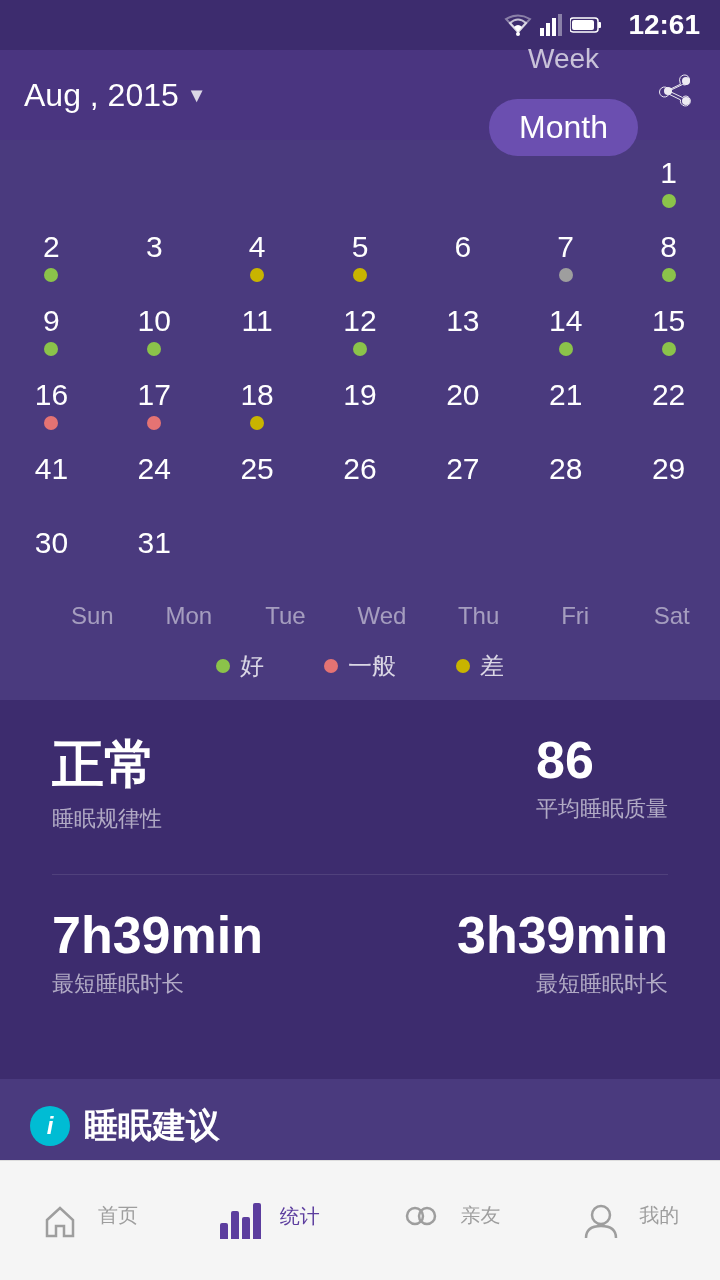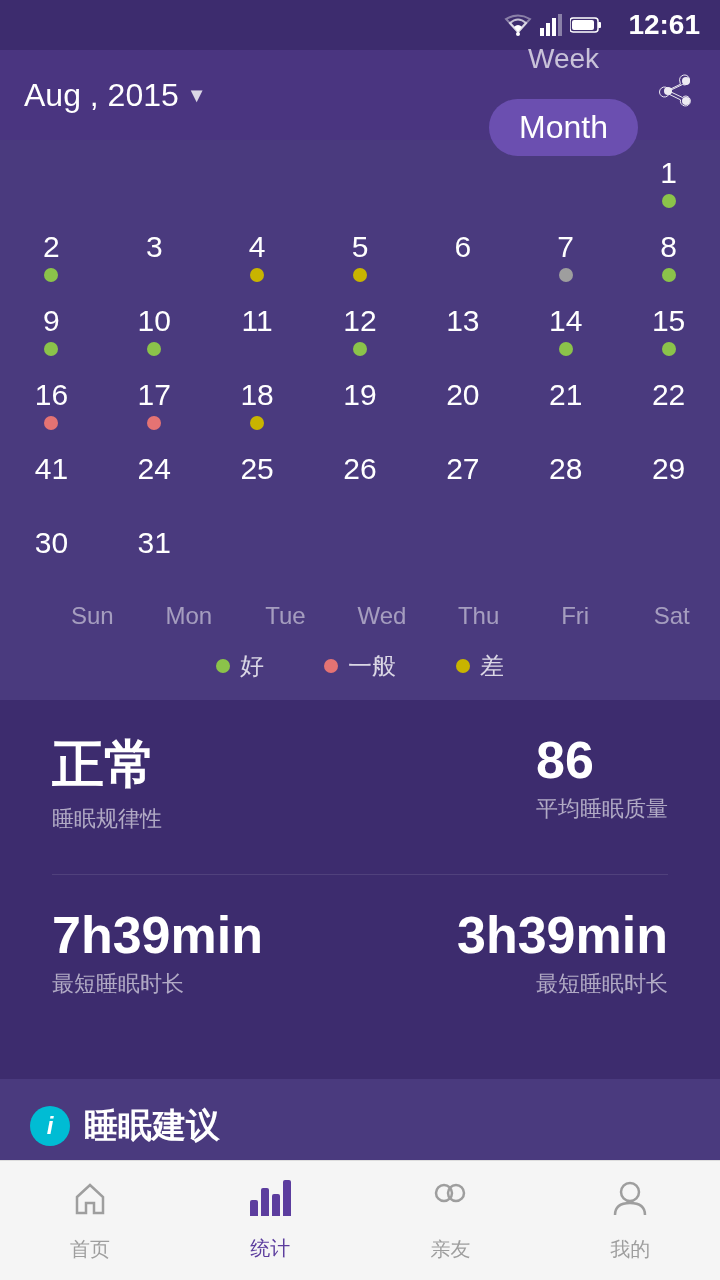--- a/index.html
+++ b/index.html
@@ -226,22 +226,22 @@
       right: 0;
       height: 120px;
       background: #f5f5f5;
       display: flex;
       align-items: center;
       justify-content: space-around;
       border-top: 1px solid #ddd;
     }
     .nav-item {
       display: flex;
-      flex-direction: column;
-      align-items: center;
+      flex-direction: row;
+      align-items: flex-start;
       gap: 19px;
     }
     .nav-label {
       font-size: 20px;
       color: #9e9e9e;
     }
     .nav-label.active {
       color: #5c3d9e;
     }
 

